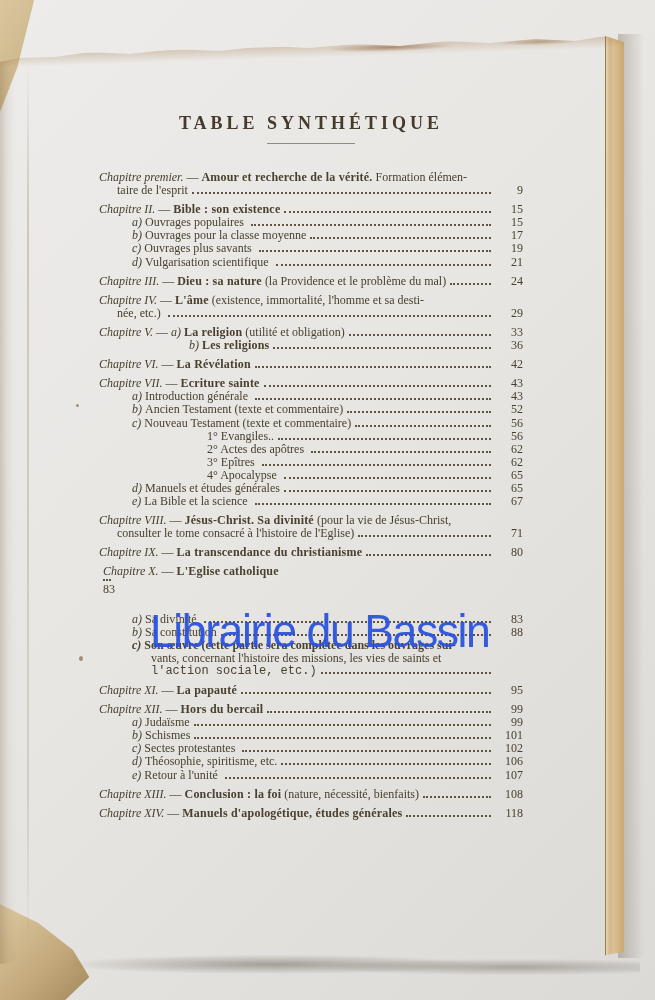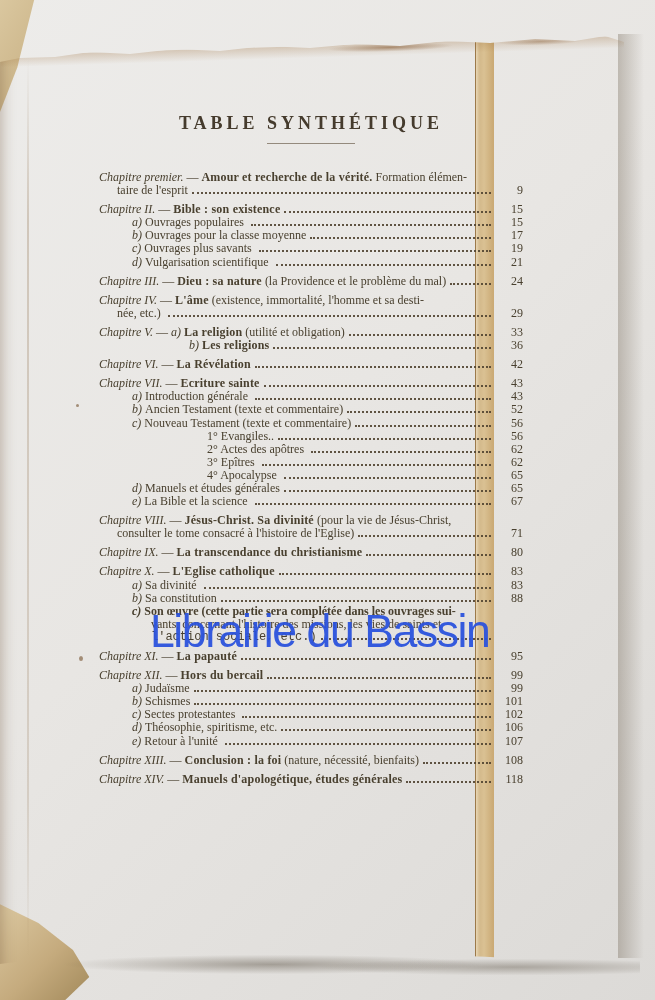--- a/index.html
+++ b/index.html
@@ -28,21 +28,21 @@
       radial-gradient(ellipse 300px 14px at 42% 38%,rgba(70,60,45,.40),rgba(70,60,45,0) 70%),
       radial-gradient(ellipse 280px 12px at 80% 45%,rgba(70,60,45,.34),rgba(70,60,45,0) 70%);
   }
   .right-shadow{
     position:absolute;left:618px;top:34px;width:26px;height:924px;z-index:1;
     background:linear-gradient(to right,rgba(80,65,45,.28),rgba(80,65,45,0));
   }
 
   
   .page{
-    position:absolute;left:0;top:0;width:494px;height:1000px;z-index:2;
+    position:absolute;left:0;top:0;width:624px;height:1000px;z-index:2;
     background:
       radial-gradient(ellipse at 45% 32%,rgba(255,250,235,.28),rgba(0,0,0,0) 62%),
       repeating-linear-gradient(93deg,rgba(160,130,85,.05) 0 2px,rgba(0,0,0,0) 2px 5px),
       linear-gradient(168deg,#ead dbf 0%,#e8dabc 0%,#e3d3b1 42%,#dccaa4 78%,#d8c39b 100%);
     box-shadow:inset 10px 0 14px -8px rgba(100,70,40,.35);
     clip-path:polygon(
       0px 62px,20px 58px,55px 57px,90px 52px,130px 54px,175px 49px,220px 51px,
       265px 46px,310px 48px,355px 44px,400px 46px,445px 41px,490px 43px,535px 39px,
       575px 41px,605px 36px,624px 42px,
       624px 952px,600px 956px,560px 953px,510px 958px,450px 955px,390px 960px,
@@ -133,21 +133,21 @@
           <div class="row" style="padding-left: 33px;"><span class="txt"><span class="seg-i">c) </span><span class="seg-p">Nouveau Testament (texte et commentaire)</span></span><span class="dots"></span><span class="pg">56</span></div>
           <div class="row" style="padding-left: 108px;"><span class="txt"><span class="seg-p">1° Evangiles..</span></span><span class="dots"></span><span class="pg">56</span></div>
           <div class="row" style="padding-left: 108px;"><span class="txt"><span class="seg-p">2° Actes des apôtres </span></span><span class="dots"></span><span class="pg">62</span></div>
           <div class="row" style="padding-left: 108px;"><span class="txt"><span class="seg-p">3° Epîtres </span></span><span class="dots"></span><span class="pg">62</span></div>
           <div class="row" style="padding-left: 108px;"><span class="txt"><span class="seg-p">4° Apocalypse </span></span><span class="dots"></span><span class="pg">65</span></div>
           <div class="row" style="padding-left: 33px;"><span class="txt"><span class="seg-i">d) </span><span class="seg-p">Manuels et études générales</span></span><span class="dots"></span><span class="pg">65</span></div>
           <div class="row" style="padding-left: 33px;"><span class="txt"><span class="seg-i">e) </span><span class="seg-p">La Bible et la science </span></span><span class="dots"></span><span class="pg">67</span></div>
           <div class="row gap" style="padding-left: 0px;"><span class="txt"><span class="seg-i">Chapitre VIII.</span><span class="seg-p"> — </span><span class="seg-b">Jésus-Christ. Sa divinité</span><span class="seg-p"> (pour la vie de Jésus-Christ,</span></span></div>
           <div class="row" style="padding-left: 18px;"><span class="txt"><span class="seg-p">consulter le tome consacré à l'histoire de l'Eglise)</span></span><span class="dots"></span><span class="pg">71</span></div>
           <div class="row gap" style="padding-left: 0px; justify-content: flex-end;"><span class="txt"><span class="seg-i">Chapitre IX.</span><span class="seg-p"> — </span><span class="seg-b">La transcendance du christianisme</span></span><span class="dots"></span><span class="pg">80</span></div>
-          <div class="row gap" style="padding-left: 0px;"><span class="txt"><span class="seg-i">Chapitre X.</span><span class="seg-p"> — </span><span class="seg-b">L'Eglise catholique</span></span><span class="dots"></span><span class="pg">83</span></div>
+          <div class="row gap" style="padding-left: 0px; flex-direction: column;"><span class="txt"><span class="seg-i">Chapitre X.</span><span class="seg-p"> — </span><span class="seg-b">L'Eglise catholique</span></span><span class="dots"></span><span class="pg">83</span></div>
           <div class="row" style="padding-left: 33px;"><span class="txt"><span class="seg-i">a) </span><span class="seg-p">Sa divinité </span></span><span class="dots"></span><span class="pg">83</span></div>
           <div class="row" style="padding-left: 33px;"><span class="txt"><span class="seg-i">b) </span><span class="seg-p">Sa constitution</span></span><span class="dots"></span><span class="pg">88</span></div>
           <div class="row" style="padding-left: 33px; font-weight: bold;"><span class="txt"><span class="seg-i">c) </span><span class="seg-p">Son œuvre (cette partie sera complétée dans les ouvrages sui-</span></span></div>
           <div class="row" style="padding-left: 52px;"><span class="txt"><span class="seg-p">vants, concernant l'histoire des missions, les vies de saints et</span></span></div>
           <div class="row" style="padding-left: 52px; font-family: Liberation Mono, monospace;"><span class="txt"><span class="seg-p">l'action sociale, etc.)</span></span><span class="dots"></span><span class="pg"></span></div>
           <div class="row gap" style="padding-left: 0px;"><span class="txt"><span class="seg-i">Chapitre XI.</span><span class="seg-p"> — </span><span class="seg-b">La papauté</span></span><span class="dots"></span><span class="pg">95</span></div>
           <div class="row gap" style="padding-left: 0px;"><span class="txt"><span class="seg-i">Chapitre XII.</span><span class="seg-p"> — </span><span class="seg-b">Hors du bercail</span></span><span class="dots"></span><span class="pg">99</span></div>
           <div class="row" style="padding-left: 33px;"><span class="txt"><span class="seg-i">a) </span><span class="seg-p">Judaïsme</span></span><span class="dots"></span><span class="pg">99</span></div>
           <div class="row" style="padding-left: 33px;"><span class="txt"><span class="seg-i">b) </span><span class="seg-p">Schismes</span></span><span class="dots"></span><span class="pg">101</span></div>
           <div class="row" style="padding-left: 33px;"><span class="txt"><span class="seg-i">c) </span><span class="seg-p">Sectes protestantes </span></span><span class="dots"></span><span class="pg">102</span></div>

